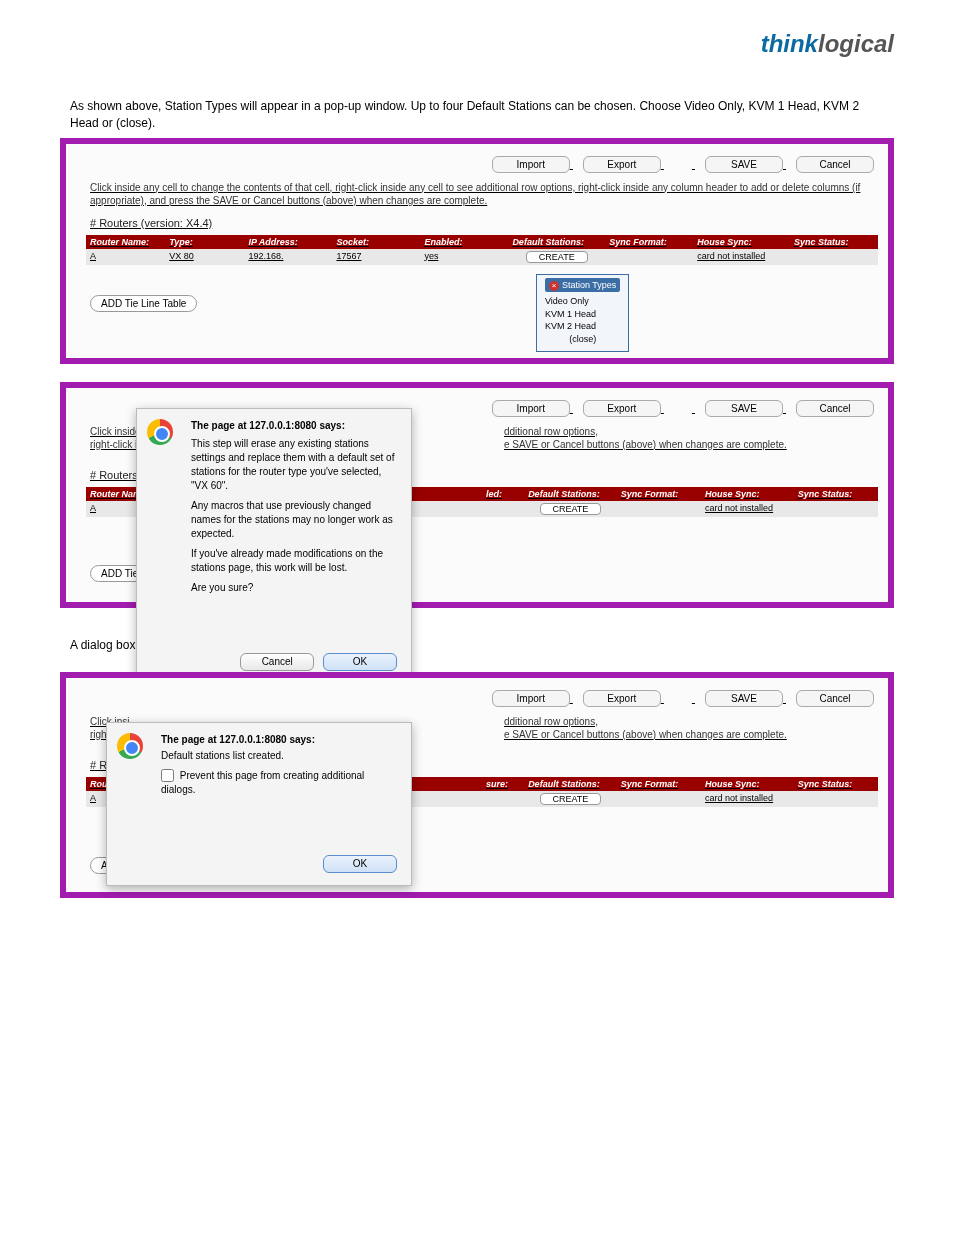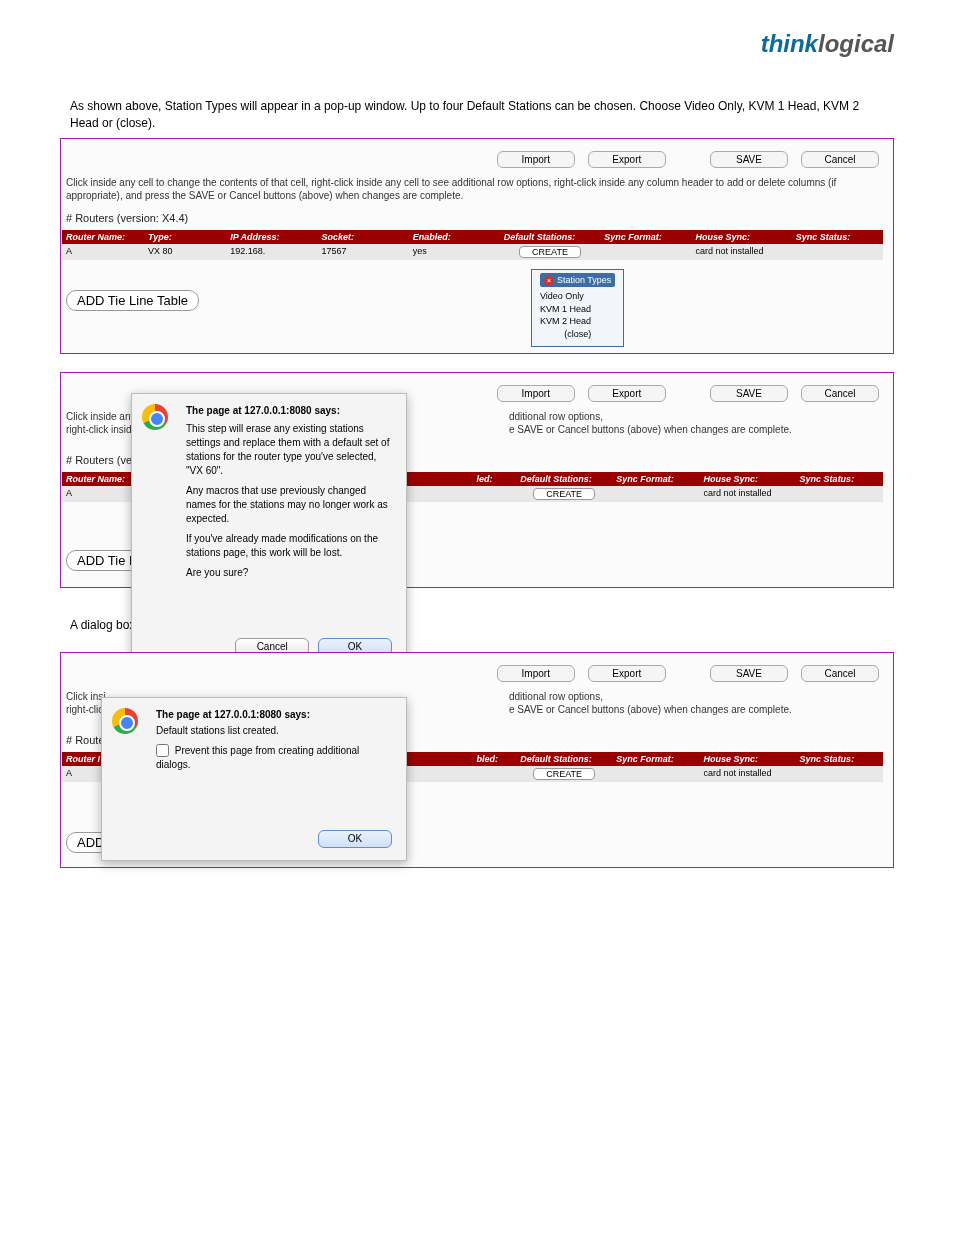--- a/index.html
+++ b/index.html
@@ -24,25 +24,26 @@
   .brand .b1 { color: #0a6aa1; }
   .brand .b2 { color: #555; }
 
   .lead {
     font-size: 12px;
     line-height: 1.4;
     margin: 40px 10px 6px 10px;
   }
 
   .panel {
-    border: 1px solid #a21caf;
+    border: 6px solid #a21caf;
     background: #fbfbfb;
     margin: 6px 0 18px 0;
     position: relative;
-    padding: 10px 10px 14px 1px;
+    padding: 10px 10px 14px 20px;
+    text-decoration: underline;
   }
   .toolbar {
     text-align: right;
     padding: 2px 4px 8px 4px;
   }
   .btn {
     display: inline-block;
     border: 1px solid #aaa;
     background: #f5f5f5;
     border-radius: 6px;
@@ -123,21 +124,21 @@
     text-align:center;
     margin-right:3px;
   }
 
   .addtlt {
     display: inline-block;
     border: 1px solid #999;
     background: #fff;
     border-radius: 10px;
     padding: 2px 10px;
-    font-size: 13px;
+    font-size: 10px;
     margin: 30px 0 0 4px;
   }
 
   .dialog {
     position: absolute;
     background: #f4f4f4;
     border: 1px solid #bbb;
     box-shadow: 0 3px 10px rgba(0,0,0,0.3);
     font-size: 10px;
     padding: 10px 14px 12px 10px;
@@ -340,21 +341,21 @@
         <span>e SAVE or Cancel buttons (above) when changes are complete.</span>
       </div>
     </div>
     <div class="subh"># Route</div>
 
     <table class="router">
       <tbody>
           <tr>
         <th style="width:5%">Router I</th>
         <th style="width:42%"></th>
-        <th style="width:5%">bled:</th>
+        <th style="width:5%">sure:</th>
         <th style="width:11%">Default Stations:</th>
         <th style="width:10%">Sync Format:</th>
         <th style="width:11%">House Sync:</th>
         <th style="width:10%">Sync Status:</th>
       </tr>
       <tr>
         <td>A</td>
         <td></td>
         <td></td>
         <td style="text-align:center;"><span class="create-btn">CREATE</span></td>

